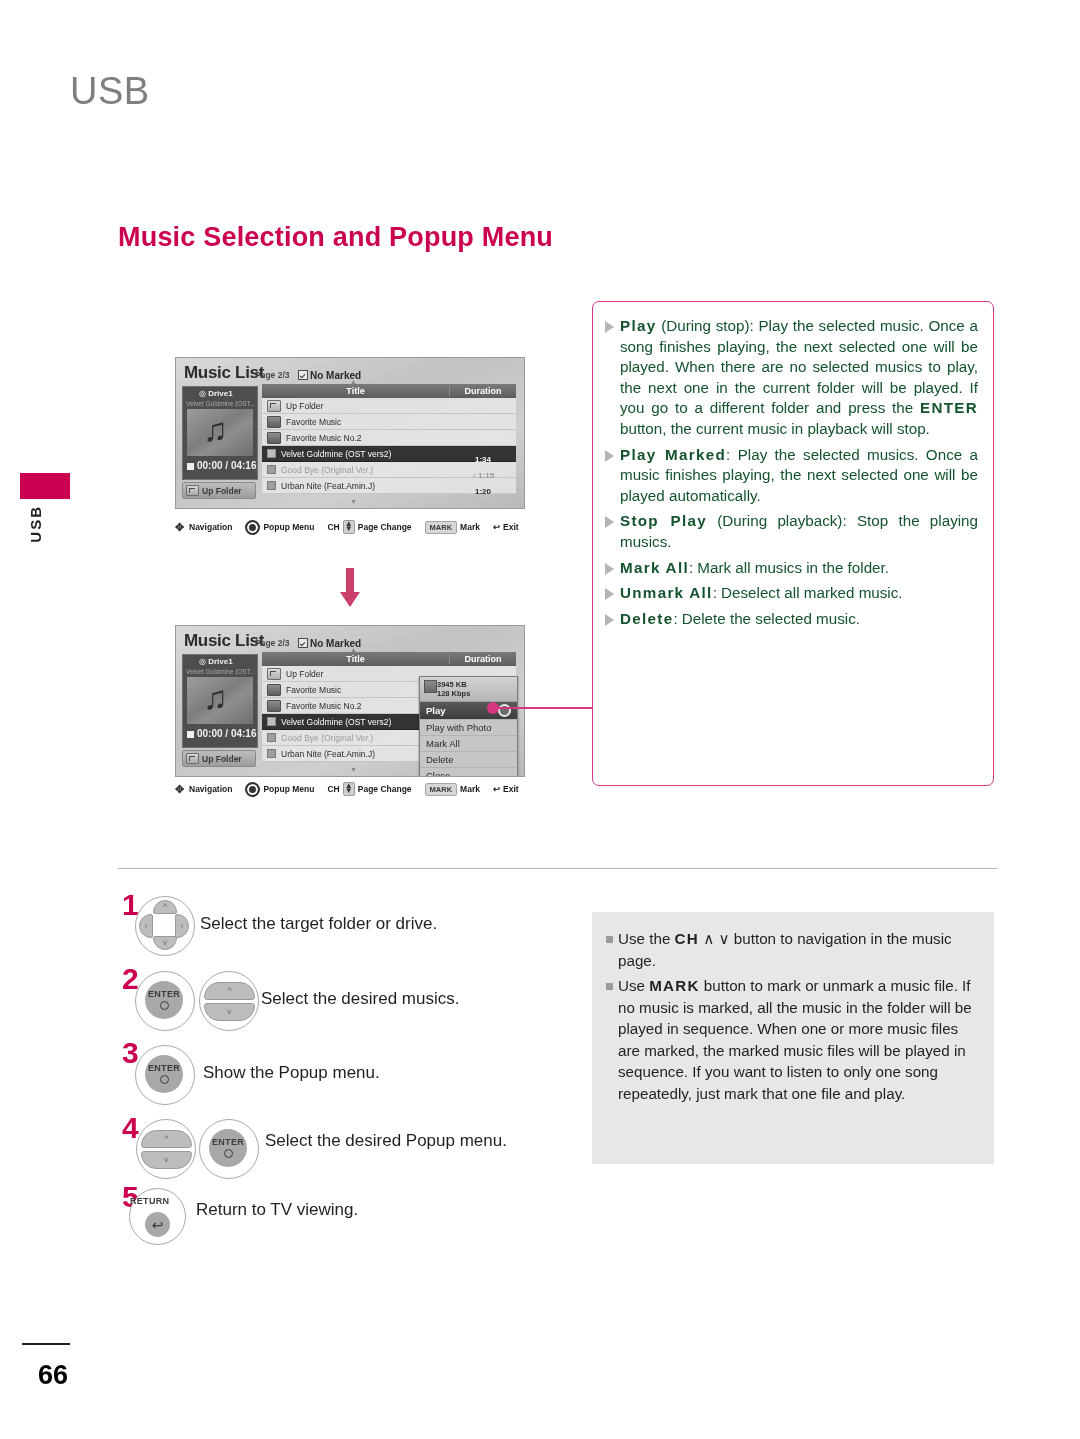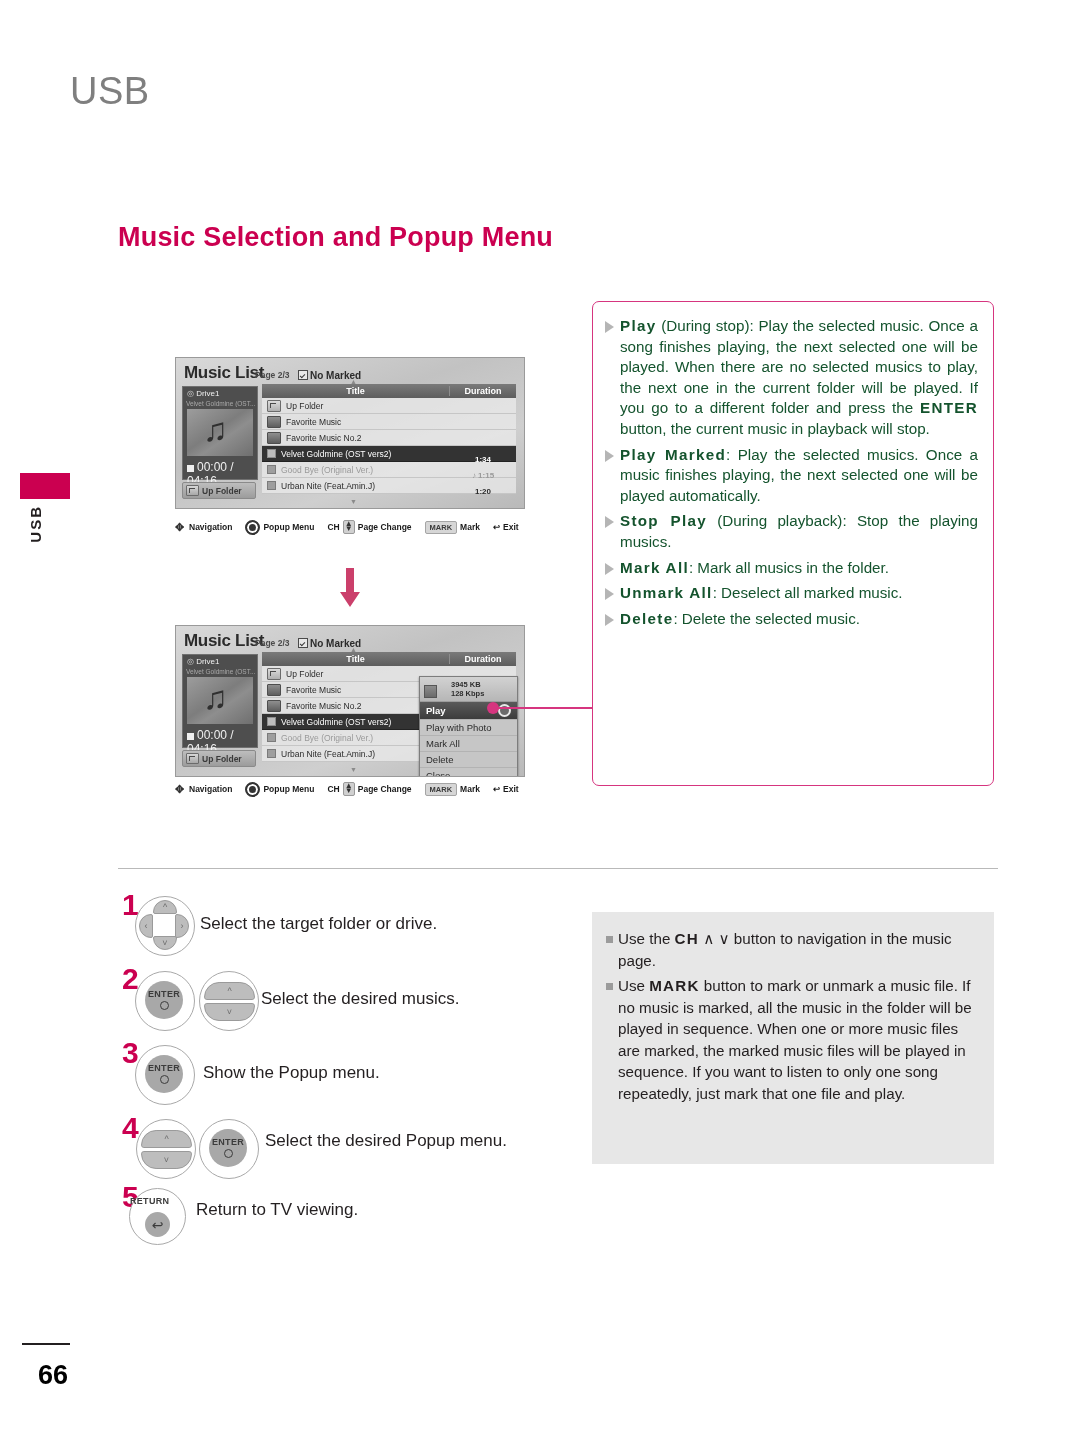--- a/index.html
+++ b/index.html
@@ -34,29 +34,29 @@
   .shot-marked{position:absolute;left:122px;top:12px;font-size:10px;color:#2b2b2b;font-weight:700;}
   .chkglyph{display:inline-block;width:8px;height:8px;border:1px solid #4a4a4a;
             background:#e8e8e8;margin-right:2px;vertical-align:-1px;position:relative;}
   .chkglyph:after{content:"";position:absolute;left:1px;top:2.5px;width:4px;height:2px;
                   border-left:1.3px solid #3a3a3a;border-bottom:1.3px solid #3a3a3a;
                   transform:rotate(-45deg);}
 
   
   .drive-panel{position:absolute;left:6px;top:28px;width:74px;height:92px;
                background:#4e4e4e;border:1px solid #707070;}
-  .drive-name{position:absolute;left:4px;top:2px;font-size:8px;font-weight:400;color:#f2f2f2;}
+  .drive-name{position:absolute;left:16px;top:2px;font-size:8px;font-weight:700;color:#f2f2f2;}
   .drive-ico{position:absolute;left:-12px;top:3px;font-size:8px;color:#cfcfcf;}
   .drive-sub{position:absolute;left:3px;top:13px;font-size:6.5px;color:#a9a9a9;
              white-space:nowrap;overflow:hidden;width:70px;}
   .albumart{position:absolute;left:4px;top:22px;width:66px;height:47px;
             background:linear-gradient(145deg,#9d9d9d,#7d7d7d 45%,#8e8e8e 60%,#6f6f6f);
             overflow:hidden;}
   .note-glyph{position:absolute;left:16px;top:4px;font-size:33px;color:#2f2f2f;line-height:1;}
-  .drive-time{position:absolute;left:4px;top:73px;font-size:12px;font-weight:400;color:#f0f0f0;}
+  .drive-time{position:absolute;left:4px;top:73px;font-size:10px;font-weight:700;color:#f0f0f0;}
   .stopsq{display:inline-block;width:7px;height:7px;background:#efefef;margin-right:3px;
           vertical-align:-1px;}
   .upfolder-btn{position:absolute;left:6px;top:124px;width:74px;height:17px;
                 background:linear-gradient(#bdbdbd,#9c9c9c);border:1px solid #8a8a8a;
                 border-radius:2px;font-size:8.5px;font-weight:700;color:#3a3a3a;
                 display:flex;align-items:center;padding-left:3px;box-sizing:border-box;gap:3px;}
   .folder-ico{width:11px;height:9px;background:linear-gradient(#d7d7d7,#a8a8a8);
               border:1px solid #6b6b6b;border-radius:1px;position:relative;flex:none;}
   .folder-ico:after{content:"";position:absolute;left:2px;top:1.5px;width:5px;height:4px;
                     border-left:1.3px solid #4a4a4a;border-top:1.3px solid #4a4a4a;}
@@ -81,21 +81,21 @@
                 border-left:1.3px solid #4a4a4a;border-top:1.3px solid #4a4a4a;}
   .fold-ico{width:12px;height:10px;background:linear-gradient(#8f8f8f,#5e5e5e);
             border:1px solid #4e4e4e;border-radius:1px;flex:none;}
   .scr-up{position:absolute;left:50%;top:20px;font-size:7px;color:#8a8a8a;}
   .scr-dn{position:absolute;left:50%;top:140px;font-size:7px;color:#8a8a8a;}
 
   
   .popmenu{position:absolute;left:243px;top:50px;width:97px;
            background:#c6c6c6;border:1px solid #7d7d7d;box-shadow:0 1px 2px rgba(0,0,0,.4);}
   .pop-info{background:linear-gradient(#d2d2d2,#b6b6b6);padding:3px 3px 3px 4px;
-            display:flex;gap:14px;align-items:flex-end;border-bottom:1px solid #9d9d9d;}
+            display:flex;gap:0;align-items:flex-start;border-bottom:1px solid #9d9d9d;}
   .pop-info-ico{width:11px;height:11px;background:linear-gradient(#8d8d8d,#6a6a6a);
                 border:1px solid #555;flex:none;}
   .pop-info-txt{font-size:7.5px;line-height:9px;font-weight:700;color:#2e2e2e;}
   .pop-item{font-size:9.5px;padding:2px 6px;color:#2b2b2b;border-bottom:1px solid #b3b3b3;}
   .pop-item.hl{background:linear-gradient(#5a5a5a,#3c3c3c);color:#fff;font-weight:700;
                display:flex;justify-content:space-between;align-items:center;}
   .pop-ring{width:9px;height:9px;border-radius:50%;border:2px solid #e9e9e9;
             background:#6b6b6b;flex:none;}
 
   

